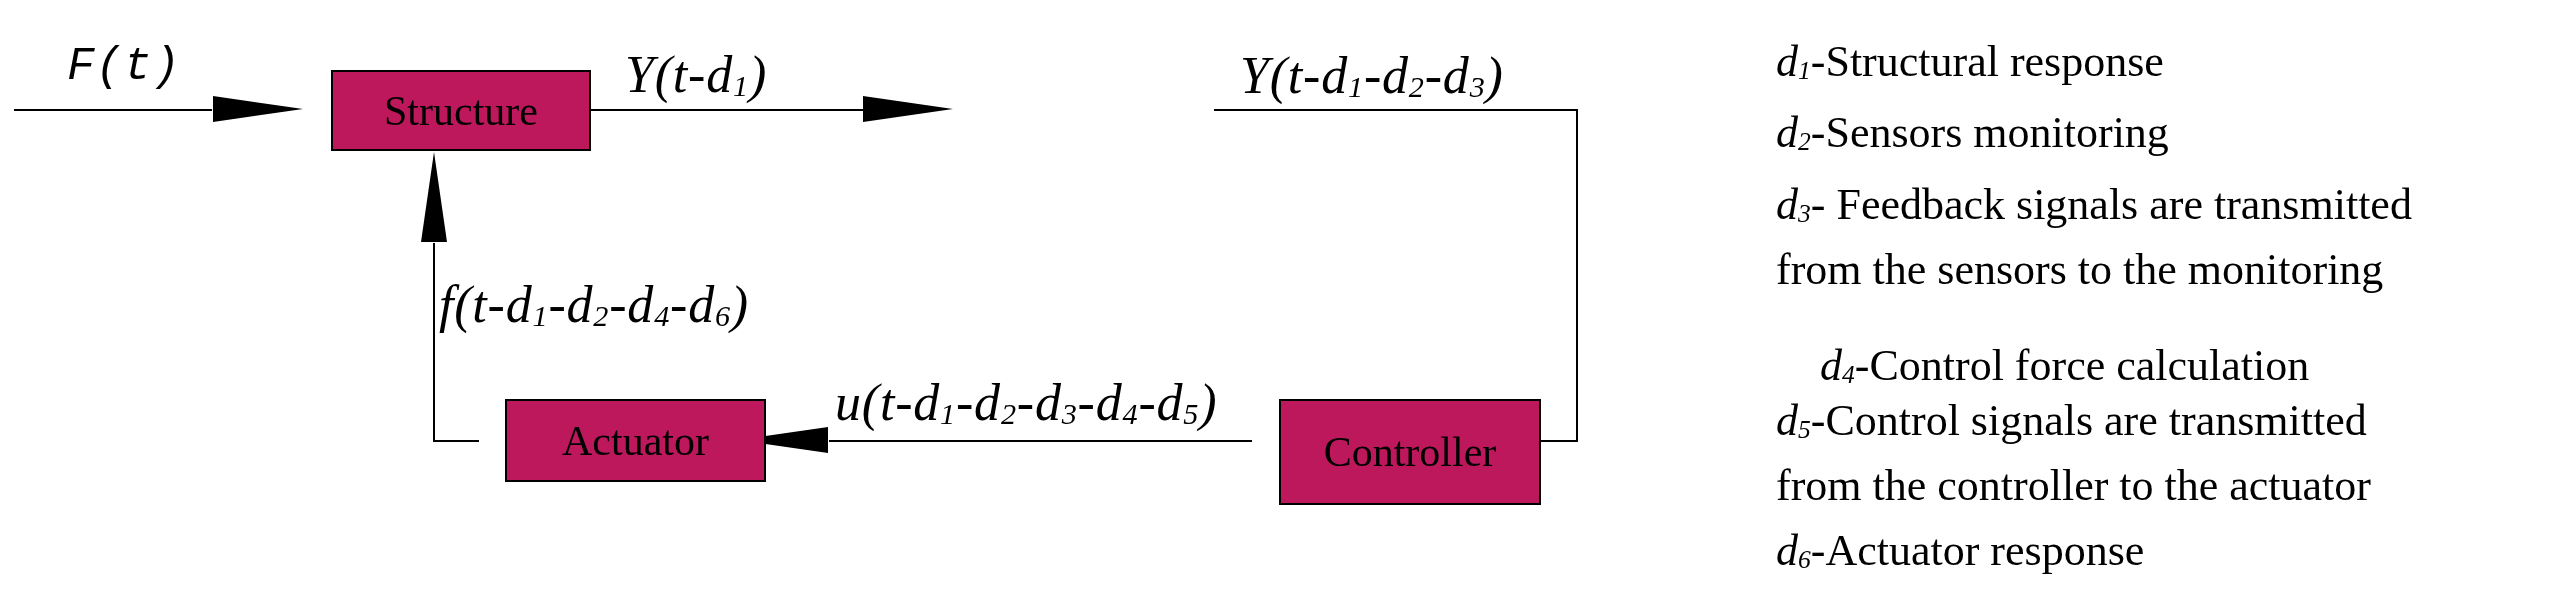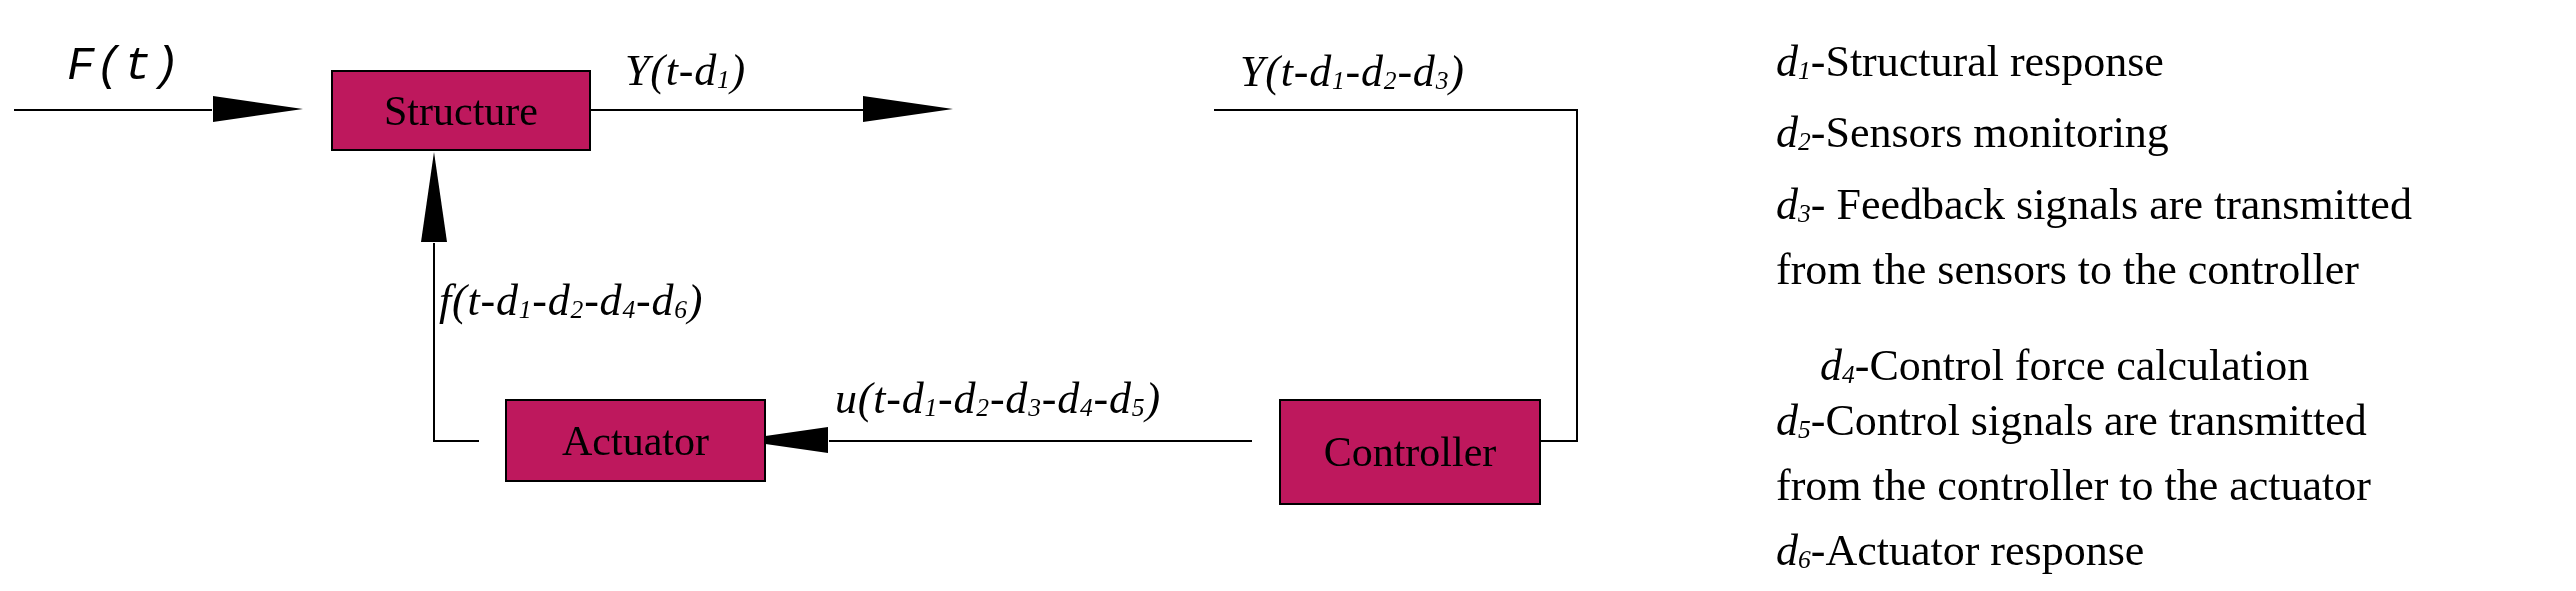--- a/index.html
+++ b/index.html
@@ -34,21 +34,21 @@
   .arr{position:absolute;width:0;height:0;}
   .arr-right{border-top:13.5px solid transparent;border-bottom:13.5px solid transparent;border-left:90px solid #000;}
   .arr-left{border-top:13.5px solid transparent;border-bottom:13.5px solid transparent;border-right:90px solid #000;}
   .arr-up{border-left:13.5px solid transparent;border-right:13.5px solid transparent;border-bottom:90px solid #000;}
   .arrow-input{left:213px;top:96px;}
   .arrow-sensors{left:863px;top:96px;}
   .arrow-actuator{left:738px;top:427px;}
   .arrow-structure-up{left:421px;top:152px;}
   
   .sig{
-    position:absolute;font-style:italic;font-size:44px;line-height:1;
+    position:absolute;font-style:italic;font-size:52px;line-height:1;
     white-space:nowrap;letter-spacing:0.8px;
   }
   .sig sub,.legend sub{font-size:0.58em;line-height:0;vertical-align:-0.12em;font-style:italic;}
   .lab-input{left:67px;top:44px;font-size:46px;font-family:Liberation Mono, monospace;}
   .lab-y1{left:625px;top:49px;}
   .lab-y123{left:1240px;top:50px;}
   .lab-f{left:439px;top:279px;}
   .lab-u{left:835px;top:377px;}
   
   .legend-line{
@@ -83,21 +83,21 @@
   <div class="sig lab-input">F(t)</div>
   <div class="sig lab-y1">Y(t-d<sub>1</sub>)</div>
   <div class="sig lab-y123">Y(t-d<sub>1</sub>-d<sub>2</sub>-d<sub>3</sub>)</div>
   <div class="sig lab-u">u(t-d<sub>1</sub>-d<sub>2</sub>-d<sub>3</sub>-d<sub>4</sub>-d<sub>5</sub>)</div>
   <div class="sig lab-f">f(t-d<sub>1</sub>-d<sub>2</sub>-d<sub>4</sub>-d<sub>6</sub>)</div>
 
   <div class="legend">
     <div class="legend-line lg-1"><i>d</i><sub>1</sub>-Structural response</div>
     <div class="legend-line lg-2"><i>d</i><sub>2</sub>-Sensors monitoring</div>
     <div class="legend-line lg-3"><i>d</i><sub>3</sub>- Feedback signals are transmitted</div>
-    <div class="legend-line lg-4">from the sensors to the controller</div>
+    <div class="legend-line lg-4">from the sensors to the monitoring</div>
     <div class="legend-line lg-5"><i>d</i><sub>4</sub>-Control force calculation</div>
     <div class="legend-line lg-6"><i>d</i><sub>5</sub>-Control signals are transmitted</div>
     <div class="legend-line lg-7">from the controller to the actuator</div>
     <div class="legend-line lg-8"><i>d</i><sub>6</sub>-Actuator response</div>
   </div>
 
 </div>
 
 
 </body></html>

